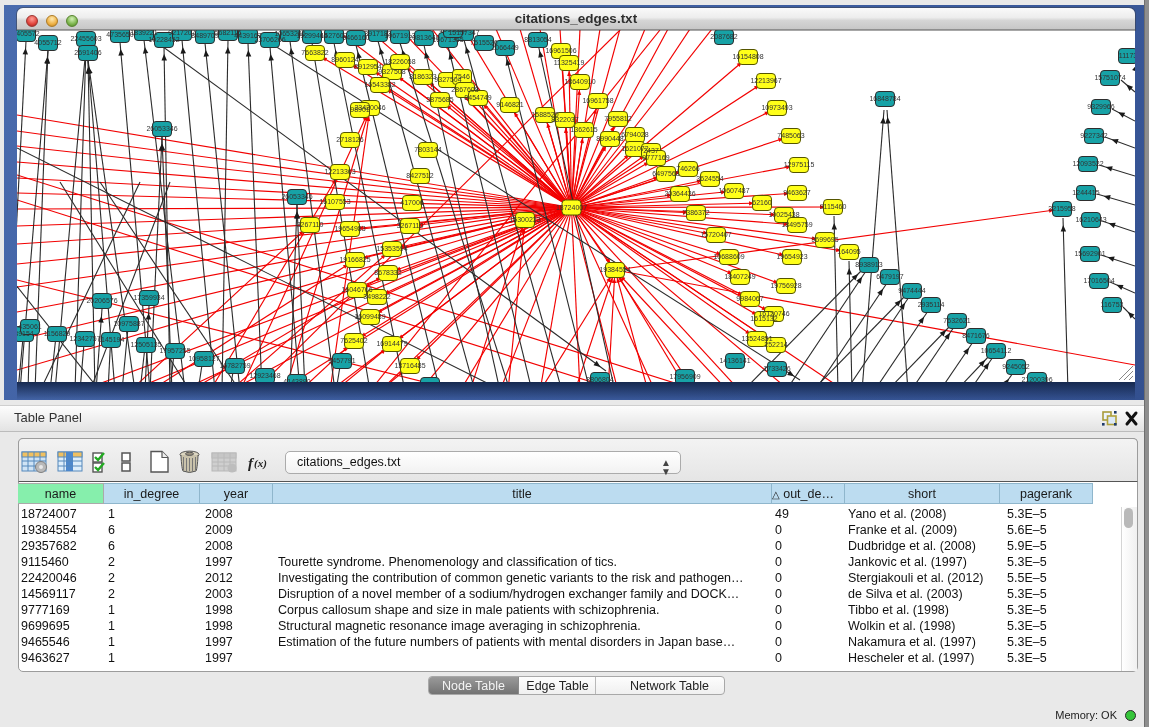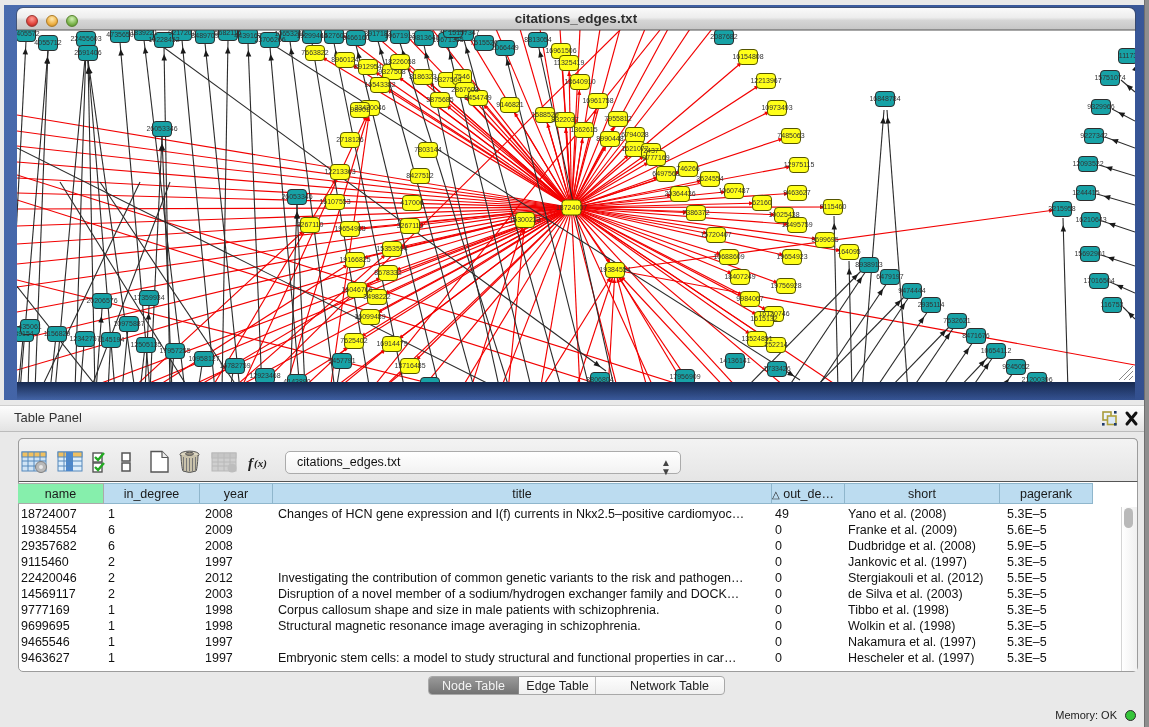--- a/index.html
+++ b/index.html
@@ -789,21 +789,20 @@
 <div class="abs hdr" style="left:104px;width:96px">in_degree</div>
 <div class="abs hdr" style="left:200px;width:73px">year</div>
 <div class="abs hdr" style="left:273px;width:499px">title</div>
 <div class="abs hdr" style="left:772px;width:73px;text-align:left"><span style="font-size:10px">△</span> out_de…</div>
 <div class="abs hdr" style="left:845px;width:155px">short</div>
 <div class="abs hdr" style="left:1000px;width:93px">pagerank</div>
 <div class="row" style="top:506px">
     <span style="left:21px">18724007</span>
     <span style="left:108px">1</span>
     <span style="left:205px">2008</span>
-    <span style="left:278px">Changes of HCN gene expression and I(f) currents in Nkx2.5–positive cardiomyoc…</span>
     <span style="left:775px">49</span>
     <span style="left:848px">Yano et al. (2008)</span>
     <span style="left:1007px">5.3E–5</span>
   </div>
 <div class="row" style="top:522px">
     <span style="left:21px">19384554</span>
     <span style="left:108px">6</span>
     <span style="left:205px">2009</span>
     <span style="left:775px">0</span>
     <span style="left:848px">Franke et al. (2009)</span>
@@ -814,20 +813,21 @@
     <span style="left:108px">6</span>
     <span style="left:205px">2008</span>
     <span style="left:775px">0</span>
     <span style="left:848px">Dudbridge et al. (2008)</span>
     <span style="left:1007px">5.9E–5</span>
   </div>
 <div class="row" style="top:554px">
     <span style="left:21px">9115460</span>
     <span style="left:108px">2</span>
     <span style="left:205px">1997</span>
+    <span style="left:278px">Tourette syndrome. Phenomenology and classification of tics.</span>
     <span style="left:775px">0</span>
     <span style="left:848px">Jankovic et al. (1997)</span>
     <span style="left:1007px">5.3E–5</span>
   </div>
 <div class="row" style="top:570px">
     <span style="left:21px">22420046</span>
     <span style="left:108px">2</span>
     <span style="left:205px">2012</span>
     <span style="left:278px">Investigating the contribution of common genetic variants to the risk and pathogen…</span>
     <span style="left:775px">0</span>
@@ -858,29 +858,29 @@
     <span style="left:205px">1998</span>
     <span style="left:278px">Structural magnetic resonance image averaging in schizophrenia.</span>
     <span style="left:775px">0</span>
     <span style="left:848px">Wolkin et al. (1998)</span>
     <span style="left:1007px">5.3E–5</span>
   </div>
 <div class="row" style="top:634px">
     <span style="left:21px">9465546</span>
     <span style="left:108px">1</span>
     <span style="left:205px">1997</span>
+    <span style="left:278px">Estimation of the future numbers of patients with mental disorders in Japan base…</span>
     <span style="left:775px">0</span>
     <span style="left:848px">Nakamura et al. (1997)</span>
     <span style="left:1007px">5.3E–5</span>
   </div>
 <div class="row" style="top:650px">
     <span style="left:21px">9463627</span>
     <span style="left:108px">1</span>
     <span style="left:205px">1997</span>
-    <span style="left:278px">Embryonic stem cells: a model to study structural and functional properties in car…</span>
     <span style="left:775px">0</span>
     <span style="left:848px">Hescheler et al. (1997)</span>
     <span style="left:1007px">5.3E–5</span>
   </div>
 
 <div class="abs" style="left:1121px;top:507px;width:16px;height:164px;background:linear-gradient(90deg,#fff,#f0f0f0);border-left:1px solid #d5d5d5"></div>
 <div class="abs" style="left:1124px;top:508px;width:9px;height:20px;border-radius:5px;background:#b9b9b9"></div>
 
 <div class="abs" id="tabs">
  <div class="seg" style="left:0;width:90px;background:linear-gradient(#9a9a9a,#6e6e6e);color:#f4f4f4;border-right:1px solid #8a8a8a">Node Table</div>

